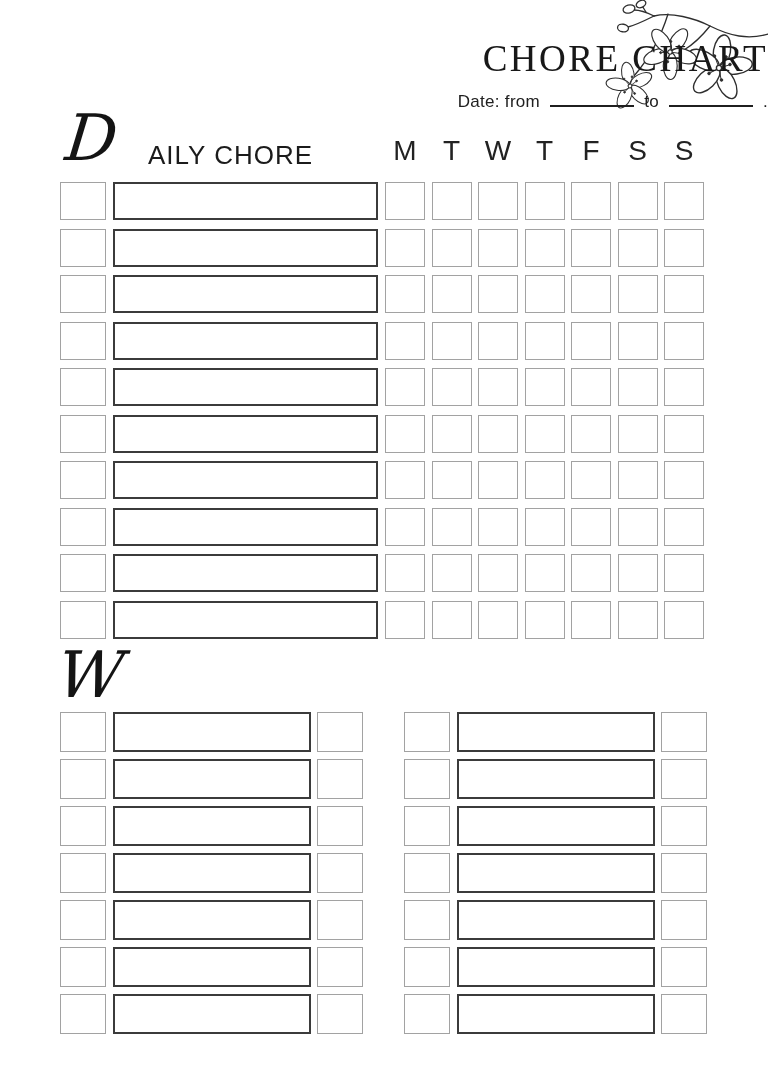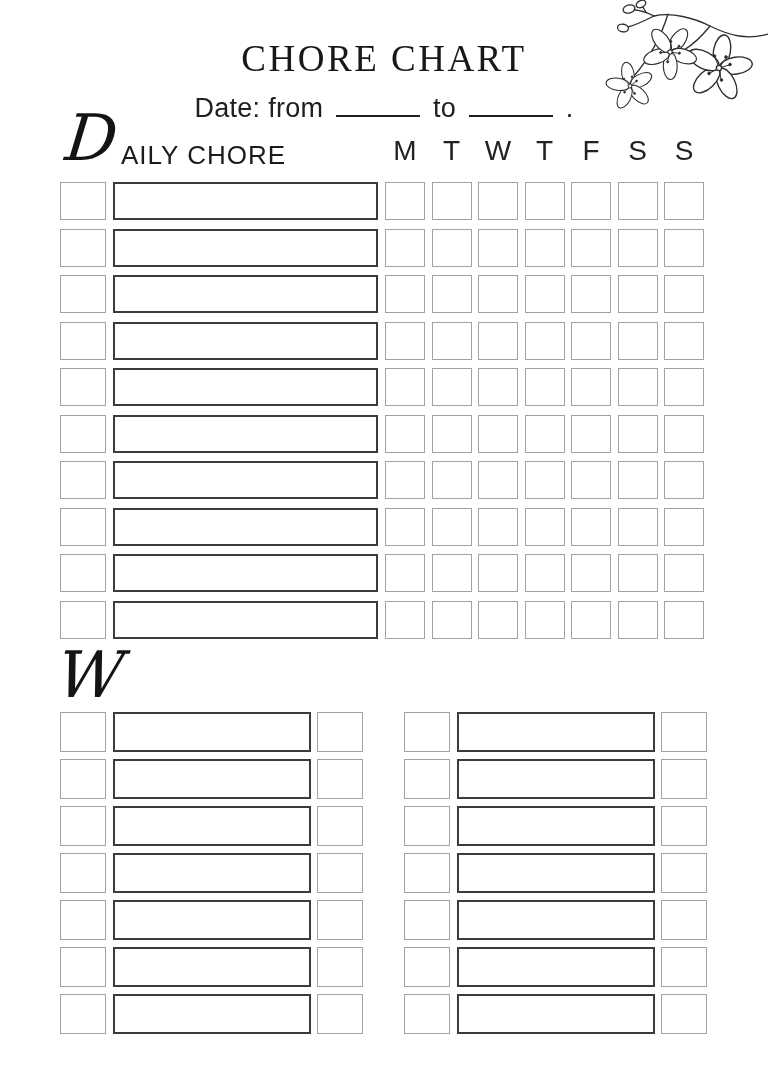--- a/index.html
+++ b/index.html
@@ -6,33 +6,33 @@
   .page{
     position:relative;
     width:768px;height:1086px;
     margin:0 auto;
     background:#ffffff;
     overflow:hidden;
     font-family:"Liberation Sans", sans-serif;
     color:#1d1d1d;
   }
   
-  .header{position:absolute;top:40px;left:0;width:768px;text-align:center;}
+  .header{position:absolute;top:40px;left:0;width:768px;text-align:right;}
   .title{
     margin:0;
     font-family:"Liberation Serif", serif;
     font-weight:400;
     font-size:37px;
     line-height:1;
     letter-spacing:2.5px;
     color:#181818;
   }
   .date-line{
     margin-top:10px;
-    font-size:27px;
+    font-size:17px;
     color:#202020;
     letter-spacing:0.3px;
   }
   .blank{
     display:inline-block;
     width:84px;
     height:1.05em;
     border-bottom:2px solid #1f1f1f;
     margin:0 5px;
     vertical-align:baseline;
@@ -48,21 +48,21 @@
     color:#141414;
     transform:skewX(-6deg);
   }
   .heading-rest{
     position:absolute;
     font-size:26px;
     letter-spacing:1px;
     color:#1b1b1b;
   }
   #daily-initial{left:66px;top:106px;}
-  #daily-rest{left:121px;top:140px;text-align:center;}
+  #daily-rest{left:148px;top:140px;text-align:center;}
   #weekly-initial{left:58px;top:643px;}
   #weekly-rest{left:124px;top:671px;}
   
   .day-headers{
     position:absolute;left:385px;top:135px;
     display:flex;
   }
   .day-letter{
     width:40px;
     margin-right:6.5px;

